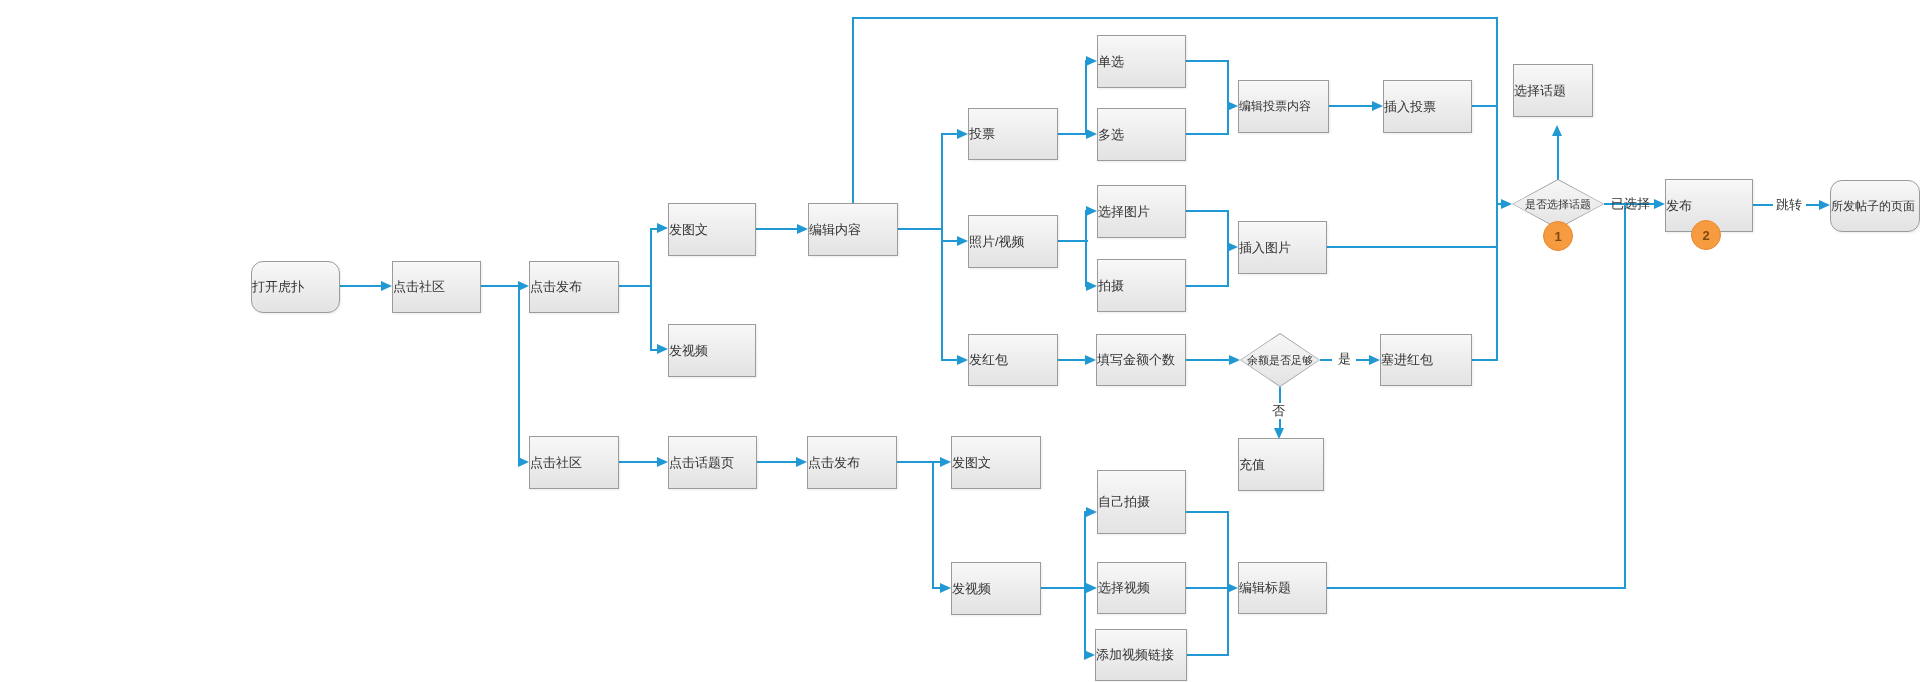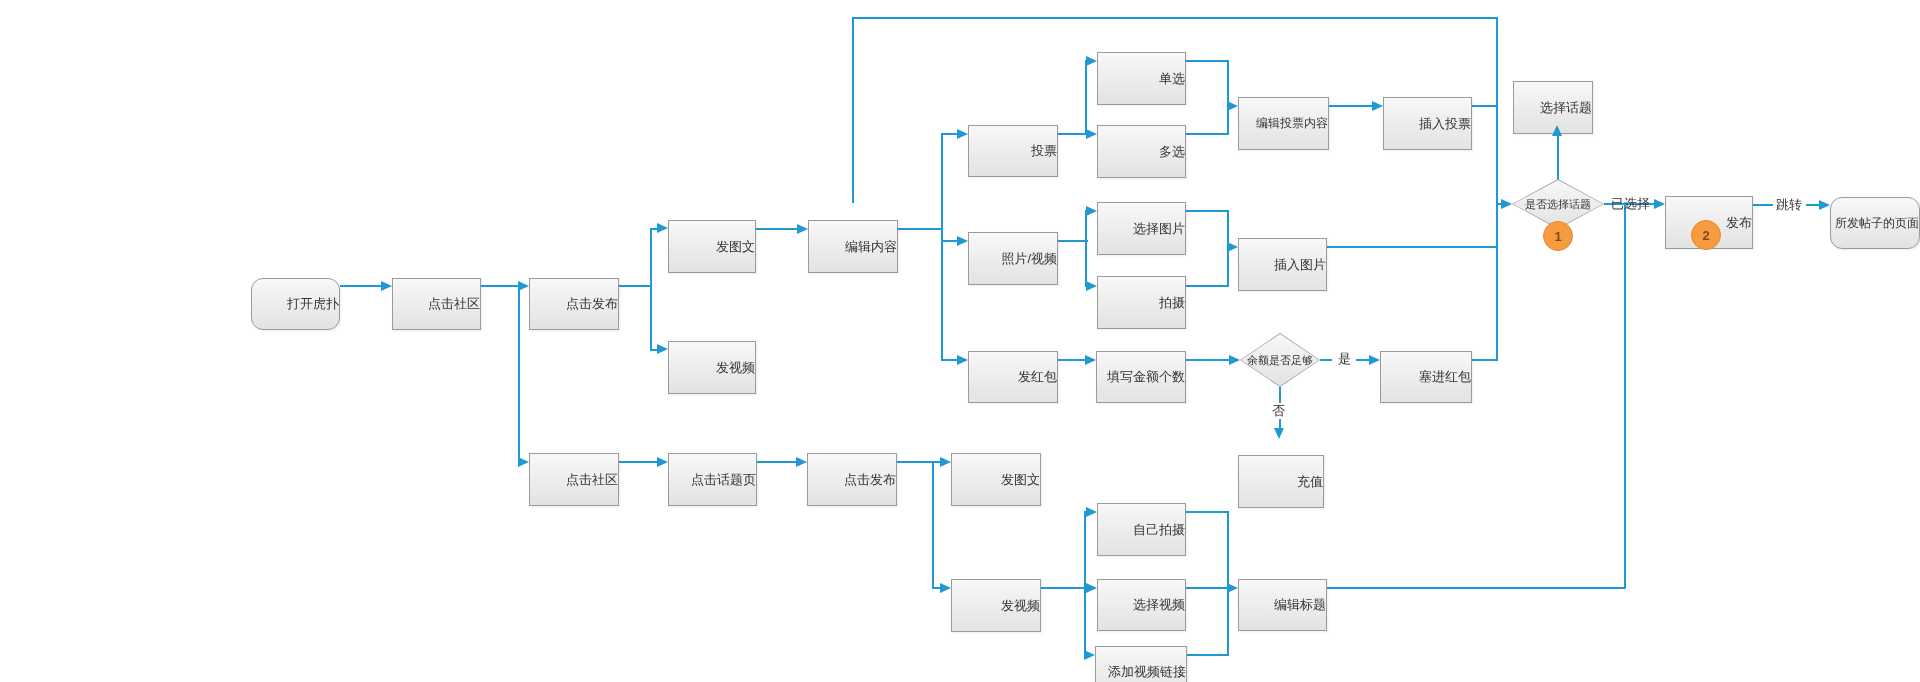--- a/index.html
+++ b/index.html
@@ -1,21 +1,21 @@
 <!DOCTYPE html>
 <html><head>
 <meta charset="utf-8">
 <style>
   html,body{margin:0;padding:0;background:#fff;}
   #canvas{position:relative;width:1920px;height:682px;background:#ffffff;overflow:hidden;
           font-family:"Liberation Sans","DejaVu Sans",sans-serif;}
   .node{position:absolute;box-sizing:border-box;border:1px solid #9b9b9b;
         background:linear-gradient(180deg,#f8f8f8 0%,#ececec 55%,#e3e3e3 100%);
-        display:flex;align-items:center;justify-content:flex-end;color:#333;font-size:13px;
-        white-space:nowrap;box-shadow:1px 1px 2px rgba(0,0,0,0.08);z-index:2;margin-top:17px;}
+        display:flex;align-items:center;justify-content:flex-start;color:#333;font-size:13px;
+        white-space:nowrap;box-shadow:1px 1px 2px rgba(0,0,0,0.08);z-index:2;}
   .node.round{border-radius:12px;}
   .node.fs12{font-size:12px;}
   .seg{position:absolute;background:#2098d4;z-index:1;}
   .h{height:2px;} .v{width:2px;}
   .ar,.au,.ad{position:absolute;width:0;height:0;z-index:3;}
   .ar{border-top:5px solid transparent;border-bottom:5px solid transparent;border-left:11px solid #2098d4;}
   .au{border-left:5px solid transparent;border-right:5px solid transparent;border-bottom:11px solid #2098d4;}
   .ad{border-left:5px solid transparent;border-right:5px solid transparent;border-top:11px solid #2098d4;}
   .diamond{position:absolute;z-index:2;}
   .d-outer{position:absolute;left:0;top:0;right:0;bottom:0;background:#9b9b9b;
@@ -235,21 +235,21 @@
     </div>
   <div class="node" style="left:807px;top:436px;width:90px;height:53px">
       <span>点击发布</span>
     </div>
   <div class="node" style="left:951px;top:436px;width:90px;height:53px">
       <span>发图文</span>
     </div>
   <div class="node" style="left:951px;top:562px;width:90px;height:53px">
       <span>发视频</span>
     </div>
-  <div class="node" style="left:1097px;top:486px;width:89px;height:53px">
+  <div class="node" style="left:1097px;top:470px;width:89px;height:64px">
       <span>自己拍摄</span>
     </div>
   <div class="node" style="left:1097px;top:562px;width:89px;height:52px">
       <span>选择视频</span>
     </div>
   <div class="node" style="left:1095px;top:629px;width:92px;height:52px">
       <span>添加视频链接</span>
     </div>
   <div class="node" style="left:1238px;top:562px;width:89px;height:52px">
       <span>编辑标题</span>

